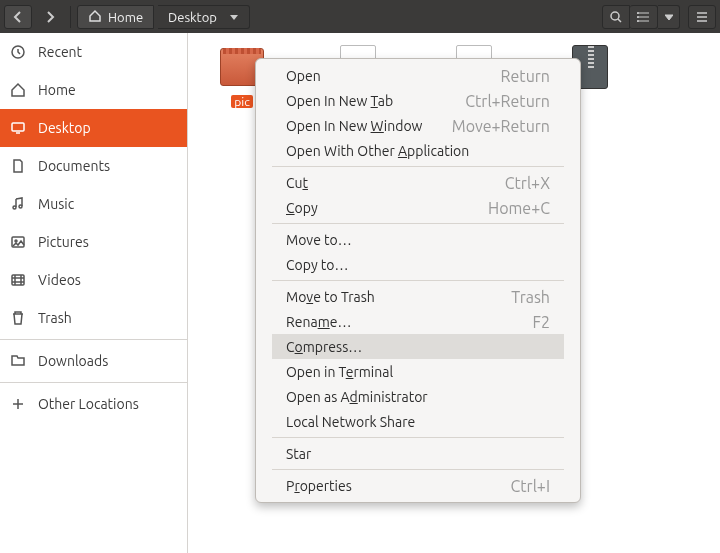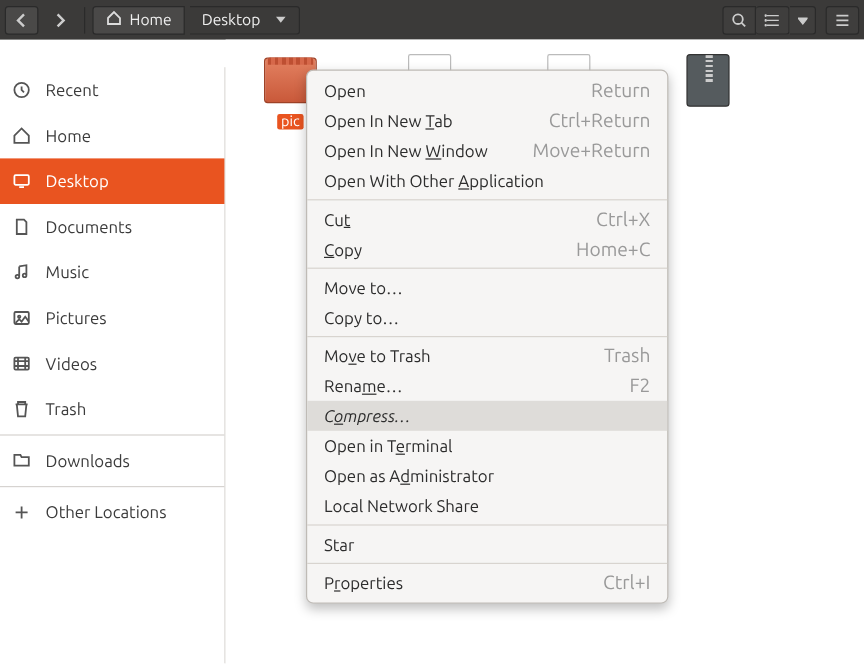--- a/index.html
+++ b/index.html
@@ -15,21 +15,21 @@
   .crumb.active { background: #4a4948; border: 1px solid #2a2a2a; border-radius: 3px 0 0 3px; }
   .crumb.last { border-radius: 0 3px 3px 0; border: 1px solid #2a2a2a; border-left: none; }
   .spacer { flex: 1; }
   .tb-right { display: flex; align-items: center; gap: 0; }
   .tb-right .tb-btn { border: 1px solid #2a2a2a; background: #3f3e3d; }
   .tb-right .tb-btn:first-child { border-radius: 3px 0 0 3px; }
   .tb-right .tb-btn:nth-child(2) { border-left: none; }
   .tb-right .tb-btn:nth-child(3) { border-left: none; border-radius: 0 3px 3px 0; width: 22px; }
 
   .main { display: flex; height: calc(100% - 33px); }
-  .sidebar { width: 188px; border-right: 1px solid #d6d3d0; background: #fff; display: flex; flex-direction: column; margin-top: 23px; }
+  .sidebar { width: 188px; border-right: 1px solid #d6d3d0; background: #fff; display: flex; flex-direction: column; }
   .sb-item { height: 38px; display: flex; align-items: center; gap: 12px; padding: 0 10px; font-size: 14px; color: #3c3c3c; cursor: pointer; }
   .sb-item.active { background: #e95420; color: #fff; }
   .sb-item.active svg { stroke: #fff; fill: none; }
   .sb-item svg { width: 16px; height: 16px; stroke: #555; fill: none; stroke-width: 1.5; }
   .sb-sep { height: 1px; background: #d6d3d0; margin: 2px 0; }
 
   .content { flex: 1; position: relative; background: #fff; padding: 10px; }
   .file-grid { display: flex; gap: 56px; padding-left: 14px; }
   .file { width: 60px; display: flex; flex-direction: column; align-items: center; gap: 4px; font-size: 12px; color: #333; }
   .file .icon { width: 48px; height: 48px; display: flex; align-items: center; justify-content: center; }
@@ -37,24 +37,24 @@
   .file.selected .label { background: #e95420; color: #fff; padding: 0 3px; border-radius: 2px; }
 
   .folder-icon { width: 44px; height: 38px; background: linear-gradient(#e38161, #c9593a); border-radius: 3px; position: relative; border: 1px solid #9e4227; }
   .folder-icon::before { content: ""; position: absolute; top: -1px; left: 2px; right: 2px; height: 6px; background: repeating-linear-gradient(90deg, #be4f32 0 3px, #d6684a 3px 6px); border-radius: 2px 2px 0 0; }
   .text-icon { width: 36px; height: 44px; background: #fff; border: 1px solid #bbb; border-radius: 2px; position: relative; }
   .text-icon::after { content: ""; position: absolute; top: 20px; left: 5px; right: 5px; bottom: 8px; background: repeating-linear-gradient(#888 0 1px, transparent 1px 4px); }
   .zip-icon { width: 36px; height: 44px; background: #555b5e; border-radius: 3px; position: relative; border: 1px solid #333; }
   .zip-icon::after { content: ""; position: absolute; top: 0; left: 15px; width: 6px; height: 24px; background: repeating-linear-gradient(#ccc 0 2px, #555b5e 2px 4px); }
 
   
-  .ctx { position: absolute; left: 255px; top: 58px; width: 302px; background: #f6f5f4; border: 1px solid #bfbbb6; border-radius: 6px; box-shadow: 0 4px 10px rgba(0,0,0,0.25); padding: 4px 0; }
+  .ctx { position: absolute; left: 255px; top: 58px; width: 326px; background: #f6f5f4; border: 1px solid #bfbbb6; border-radius: 6px; box-shadow: 0 4px 10px rgba(0,0,0,0.25); padding: 4px 16px; }
   .ctx-item { height: 25px; display: flex; align-items: center; justify-content: space-between; padding: 0 14px; font-size: 14px; color: #2d2d2d; cursor: pointer; }
   .ctx-item .shortcut { color: #999; font-size: 16px; }
-  .ctx-item.hover { background: #dedcd9; font-style: italic; }
+  .ctx-item.hover { background: #dedcd9; }
   .ctx-sep { height: 1px; background: #d8d4cf; margin: 3px 0; }
   .mn { text-decoration: underline; text-decoration-thickness: 1px; }
 </style>
 </head>
 <body>
 
 <div class="toolbar">
   <div class="tb-btn back">
     <svg width="14" height="14" viewBox="0 0 14 14" fill="none" stroke-width="2">
         <path d="M9 2 4 7l5 5"></path>

